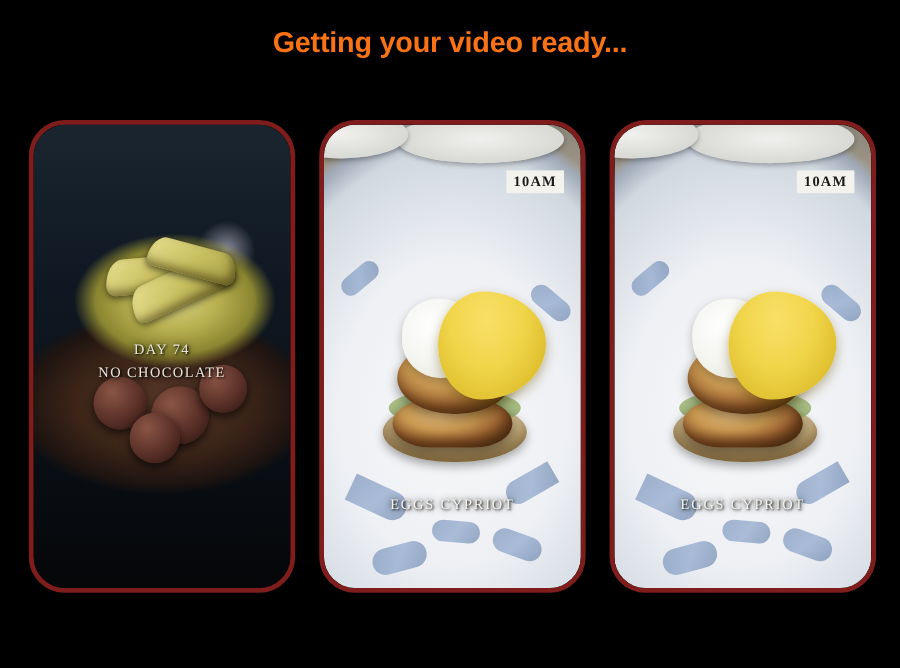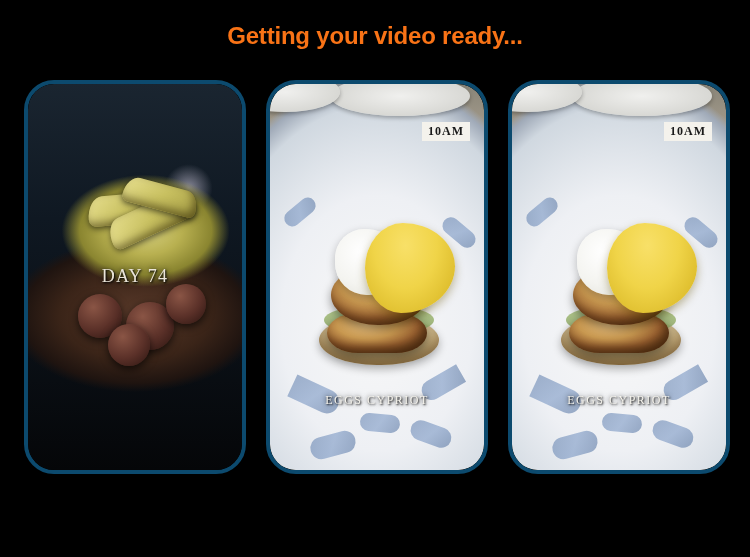--- a/index.html
+++ b/index.html
@@ -22,24 +22,25 @@
     .clips-row {
       display: flex;
       gap: 20px;
       padding: 30px 24px 0 24px;
       justify-content: flex-start;
     }
     .clip {
       width: 222px;
       height: 394px;
       border-radius: 30px;
-      border: 4px solid #0c4a6e;
+      border: 4px solid #7f1d1d;
       position: relative;
       overflow: hidden;
       flex-shrink: 0;
+      margin-top: 20px;
     }
     .clip-inner {
       position: absolute;
       inset: 0;
       border-radius: 26px;
       overflow: hidden;
     }
 
     
     .clip1-bg {
@@ -84,21 +85,21 @@
       box-shadow: 0 3px 8px rgba(0,0,0,0.7);
     }
     .clip1-text {
       position: absolute;
       left: 0;
       right: 0;
       top: 178px;
       text-align: center;
       color: #eae4d8;
       font-family: Georgia, "Times New Roman", serif;
-      font-size: 18px;
+      font-size: 12px;
       letter-spacing: 1.2px;
       font-weight: 500;
       text-shadow: 0 0 6px rgba(0,0,0,0.9), 1px 1px 2px rgba(0,0,0,1);
       line-height: 1.6;
     }
 
     
     .eggs-bg {
       position: absolute;
       inset: 0;
@@ -225,20 +226,21 @@
       <div class="clip1-bg"></div>
       <div class="banana banana2"></div>
       <div class="banana"></div>
       <div class="banana banana3"></div>
       <div class="onion" style="top:210px;left:50px;"></div>
       <div class="onion" style="top:218px;left:98px;width:48px;height:48px;"></div>
       <div class="onion" style="top:200px;left:138px;width:40px;height:40px;"></div>
       <div class="onion" style="top:240px;left:80px;width:42px;height:42px;"></div>
       <div class="clip1-text">
         <div>DAY 74</div>
+        <div>NO CHOCOLATE</div>
       </div>
     </div>
   </div>
 
   <div class="clip">
     <div class="clip-inner">
       <div class="eggs-bg"></div>
       <div class="top-plate" style="left:60px;"></div>
       <div class="top-plate" style="left:-40px;top:-12px;width:110px;"></div>
       <div class="plate-blue">

